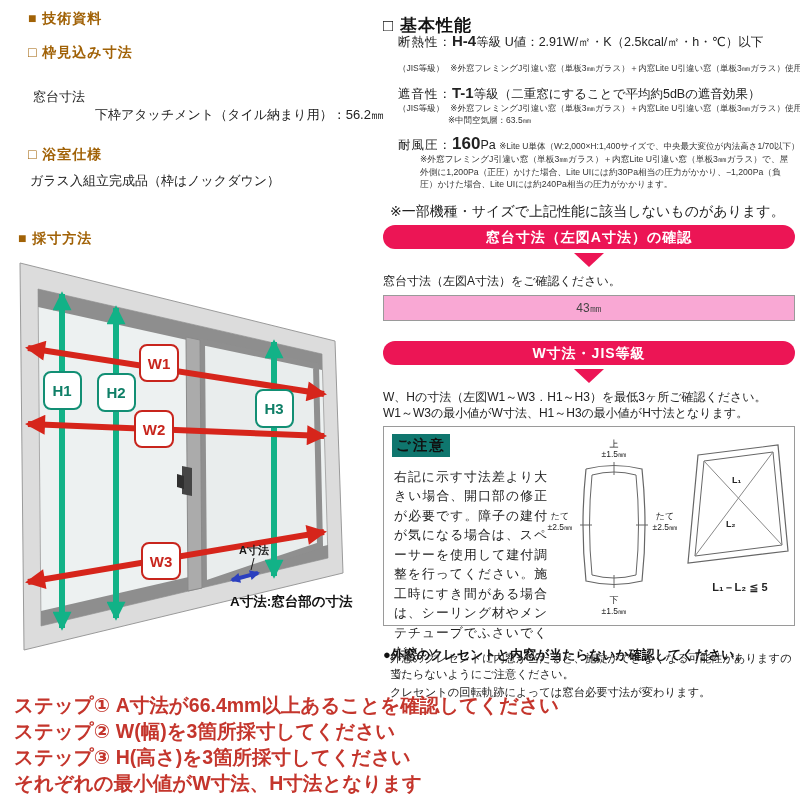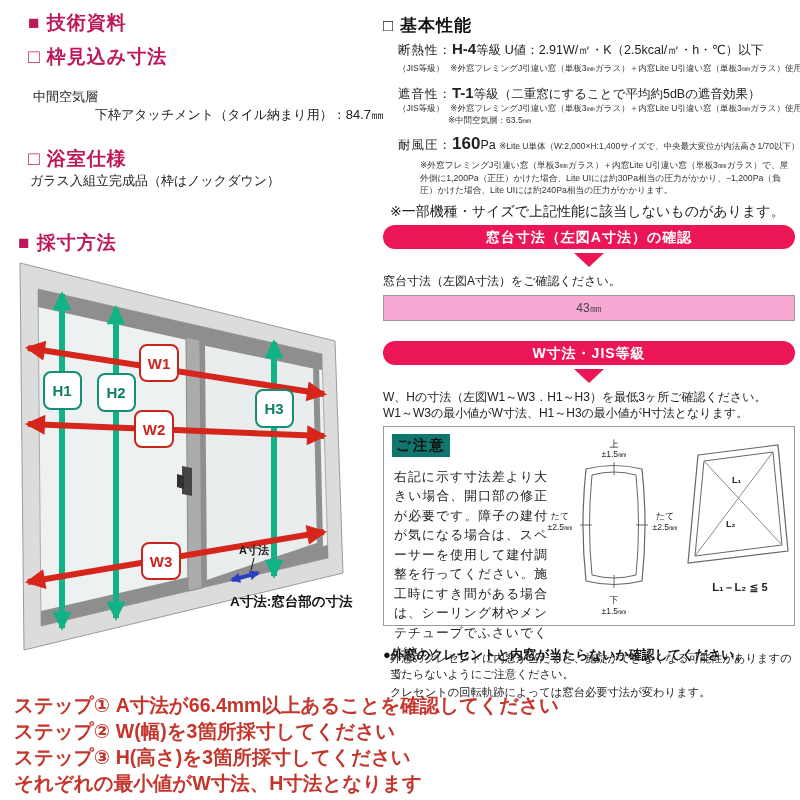--- a/index.html
+++ b/index.html
@@ -1,27 +1,27 @@
 <!DOCTYPE html>
 <html><head>
 <meta charset="utf-8">
 <style>
   html,body{margin:0;padding:0;background:#fff;}
   #page{position:relative;width:800px;height:800px;background:#fff;overflow:hidden;
         font-family:"Liberation Sans","DejaVu Sans",sans-serif;color:#1a1a1a;}
   .abs{position:absolute;}
-  .h-big{font-size:19px;font-weight:bold;color:#be185d;letter-spacing:1px;}
+  .h-big{font-size:14px;font-weight:bold;color:#a16207;letter-spacing:1px;}
   .body13{font-size:13px;color:#222;}
   .perf-title{font-size:17px;font-weight:bold;letter-spacing:1px;color:#111;}
   .prow{font-size:12.5px;color:#222;white-space:nowrap;}
   .prow .plabel{letter-spacing:1px;}
   .prow b{font-size:15px;}
   .pnote{font-size:8.5px;color:#333;white-space:nowrap;}
   .pnote .jis{margin-right:6px;}
-  .ppara{font-size:8.7px;color:#333;line-height:1.45;width:372px;margin-top:6px;}
+  .ppara{font-size:8.7px;color:#333;line-height:1.45;width:372px;}
   .pinkbar{left:383px;width:412px;height:24px;background:#EC1555;border-radius:12px;
            color:#fff;font-size:14px;font-weight:bold;text-align:center;line-height:24px;letter-spacing:1px;}
   .tri{width:0;height:0;border-left:15px solid transparent;border-right:15px solid transparent;
        border-top:14px solid #EC1555;}
   .txt12{font-size:12px;color:#222;}
   .valbox{left:383px;width:410px;height:24px;border:1px solid #9a9a9a;background:#f9a8d4;
           font-size:12px;color:#444;text-align:center;line-height:24px;}
   .caution-box{left:383px;top:426px;width:410px;height:198px;border:1px solid #9a9a9a;background:#fff;}
   .caution-title{position:absolute;left:8px;top:7px;background:#0f766e;color:#111;
                  font-size:14.5px;font-weight:bold;padding:2px 4px;letter-spacing:2px;}
@@ -32,22 +32,22 @@
   .steps{font-size:19.5px;font-weight:bold;color:#C4352C;line-height:26px;white-space:nowrap;}
   svg text{font-family:"Liberation Sans","DejaVu Sans",sans-serif;}
 </style>
 </head>
 <body>
 
 <div id="page">
 
   <div class="abs h-big" style="left:28px;top:10px;">■ 技術資料</div>
   <div class="abs h-big" style="left:28px;top:44px;">□ 枠見込み寸法</div>
-  <div class="abs body13" style="left:33px;top:88px;">中間空気層</div>
-  <div class="abs body13" style="left:95px;top:106px;">下枠アタッチメント（タイル納まり用）：84.7㎜</div>
+  <div class="abs body13" style="left:33px;top:88px;">窓台寸法</div>
+  <div class="abs body13" style="left:95px;top:106px;">下枠アタッチメント（タイル納まり用）：56.2㎜</div>
   <div class="abs h-big" style="left:28px;top:146px;">□ 浴室仕様</div>
   <div class="abs body13" style="left:30px;top:172px;">ガラス入組立完成品（枠はノックダウン）</div>
   <div class="abs h-big" style="left:18px;top:230px;">■ 採寸方法</div>
 
   <svg class="abs" style="left:8px;top:246px;" width="370" height="412" viewBox="0 0 370 412">
     <defs>
       <marker id="gh" viewBox="0 0 10 10" refX="8.5" refY="5" markerWidth="24" markerHeight="19" orient="auto-start-reverse" markerUnits="userSpaceOnUse">
           <path d="M0,0 L10,5 L0,10 z" fill="#12B287"></path>
         </marker>
       <marker id="rh" viewBox="0 0 10 10" refX="8.5" refY="5" markerWidth="27" markerHeight="20" orient="auto-start-reverse" markerUnits="userSpaceOnUse">
@@ -101,21 +101,21 @@
     </g>
 
     <text x="246" y="308" text-anchor="middle" font-size="11" font-weight="bold" fill="#1a1a1a">A寸法</text>
     <line x1="246" y1="312" x2="243" y2="324" stroke="#1a1a1a" stroke-width="1"></line>
     <line x1="224" y1="334" x2="250" y2="327" stroke="#2B3FBF" stroke-width="4" marker-start="url(#bh)" marker-end="url(#bh)"></line>
     <text x="222" y="360" font-size="13.5" font-weight="bold" fill="#111">A寸法:窓台部の寸法</text>
   </svg>
 
   <div class="abs perf-title" style="left:383px;top:14px;">□ 基本性能</div>
 
-  <div class="abs prow" style="left:398px;top:40px;">
+  <div class="abs prow" style="left:398px;top:32px;">
     <span class="plabel">断熱性：</span><b>H-4</b><span>等級 U値：2.91W/㎡・K（2.5kcal/㎡・h・℃）以下</span>
   </div>
   <div class="abs pnote" style="left:398px;top:63px;">
     <span class="jis">（JIS等級）</span><span>※外窓フレミングJ引違い窓（単板3㎜ガラス）＋内窓Lite U引違い窓（単板3㎜ガラス）使用時</span>
   </div>
 
   <div class="abs prow" style="left:398px;top:84px;">
     <span class="plabel">遮音性：</span><b>T-1</b><span>等級（二重窓にすることで平均約5dBの遮音効果）</span>
   </div>
   <div class="abs pnote" style="left:398px;top:103px;">

